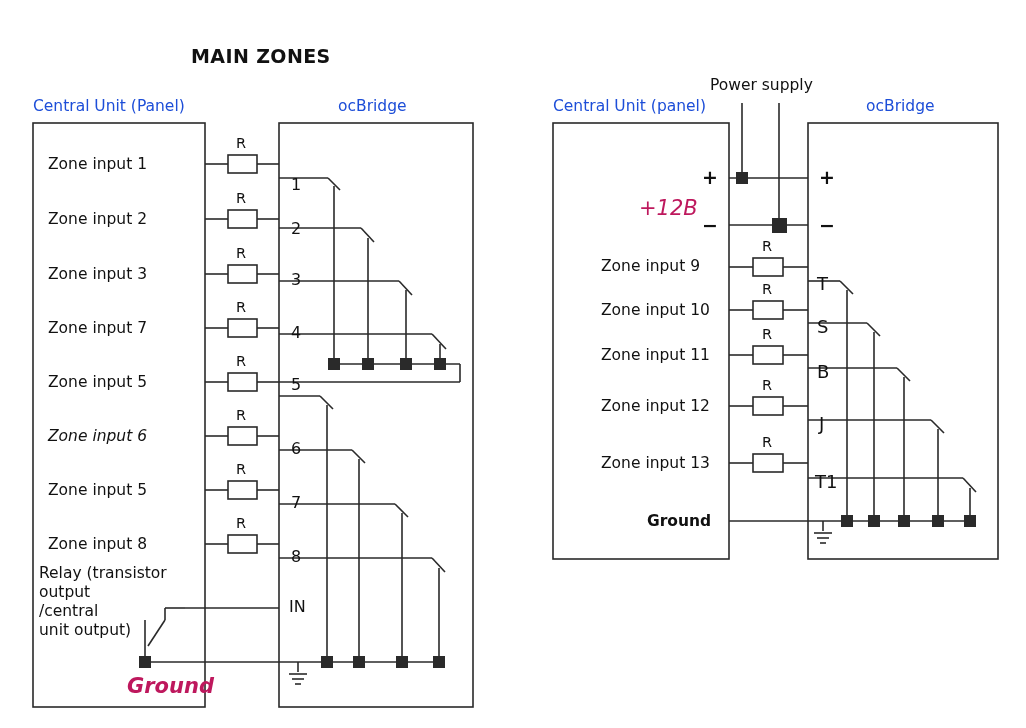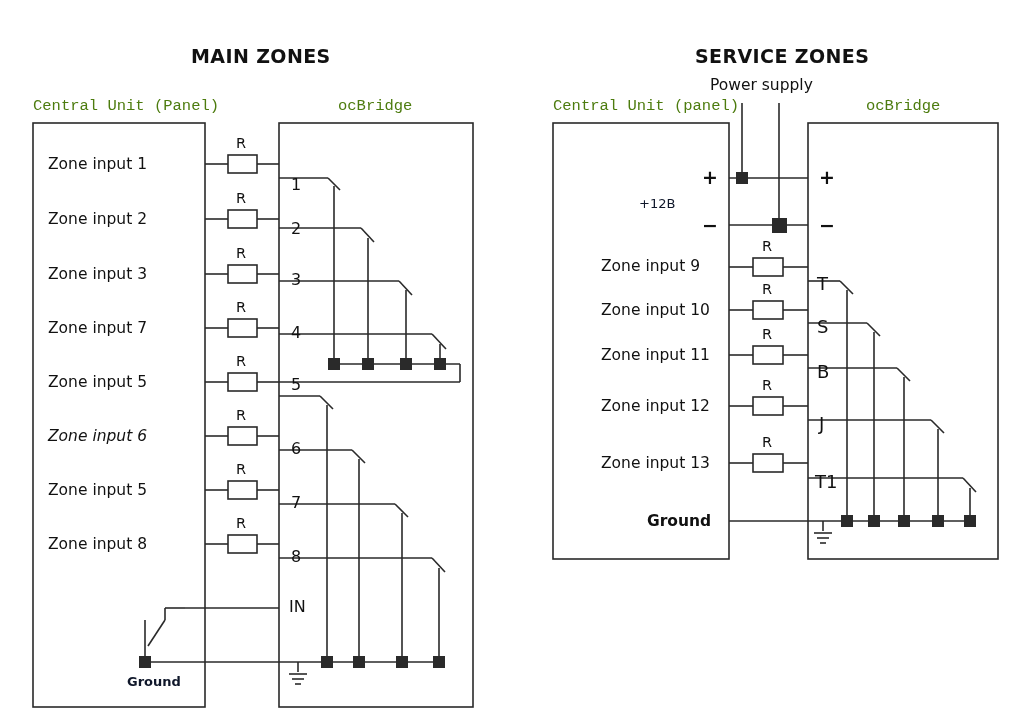--- a/index.html
+++ b/index.html
@@ -25,28 +25,28 @@
 
   .diagram-title {
     font-size: 19px;
     font-weight: bold;
     letter-spacing: 0.4px;
     color: #111;
     white-space: nowrap;
   }
   .col-label {
     font-size: 15.5px;
-    color: #4d7c0f;
-    white-space: nowrap;
-    font-family: Liberation Mono, monospace;
+    color: #1d4ed8;
+    white-space: nowrap;
   }
   .small-label {
-    font-size: 13px;
-    color: #0f172a;
-    white-space: nowrap;
+    font-size: 21px;
+    color: #be185d;
+    white-space: nowrap;
+    font-style: italic;
   }
   .zone-label {
     font-size: 15.5px;
     color: #111;
     white-space: nowrap;
   }
   .term-label {
     font-size: 16px;
     color: #111;
     white-space: nowrap;
@@ -290,24 +290,27 @@
   <div class="abs term-label" style="left:291px; top:159px;">1</div>
   <div class="abs term-label" style="left:291px; top:203px;">2</div>
   <div class="abs term-label" style="left:291px; top:254px;">3</div>
   <div class="abs term-label" style="left:291px; top:307px;">4</div>
   <div class="abs term-label" style="left:291px; top:359px;">5</div>
   <div class="abs term-label" style="left:291px; top:423px;">6</div>
   <div class="abs term-label" style="left:291px; top:477px;">7</div>
   <div class="abs term-label" style="left:291px; top:531px;">8</div>
   <div class="abs term-label" style="left:289px; top:581px;">IN</div>
 
+  <div class="abs relay-label" style="left:39px; top:548px; width:170px;">Relay (transistor
+output
+/central
+unit output)</div>
 
   <div class="abs small-label" style="left:127px; top:658px; font-weight:bold;">Ground</div>
 
-  <div class="abs diagram-title" style="left:695px; top:29px;">SERVICE ZONES</div>
 
   <div class="abs ps-label" style="left:710px; top:60px;">Power supply</div>
 
   <div class="abs col-label" style="left:553px; top:81px;">Central Unit (panel)</div>
   <div class="abs col-label" style="left:866px; top:81px;">ocBridge</div>
 
   <div class="abs sign-label" style="left:702px; top:150px;">+</div>
   <div class="abs sign-label" style="left:819px; top:150px;">+</div>
   <div class="abs sign-label" style="left:702px; top:198px;">−</div>
   <div class="abs sign-label" style="left:819px; top:198px;">−</div>

